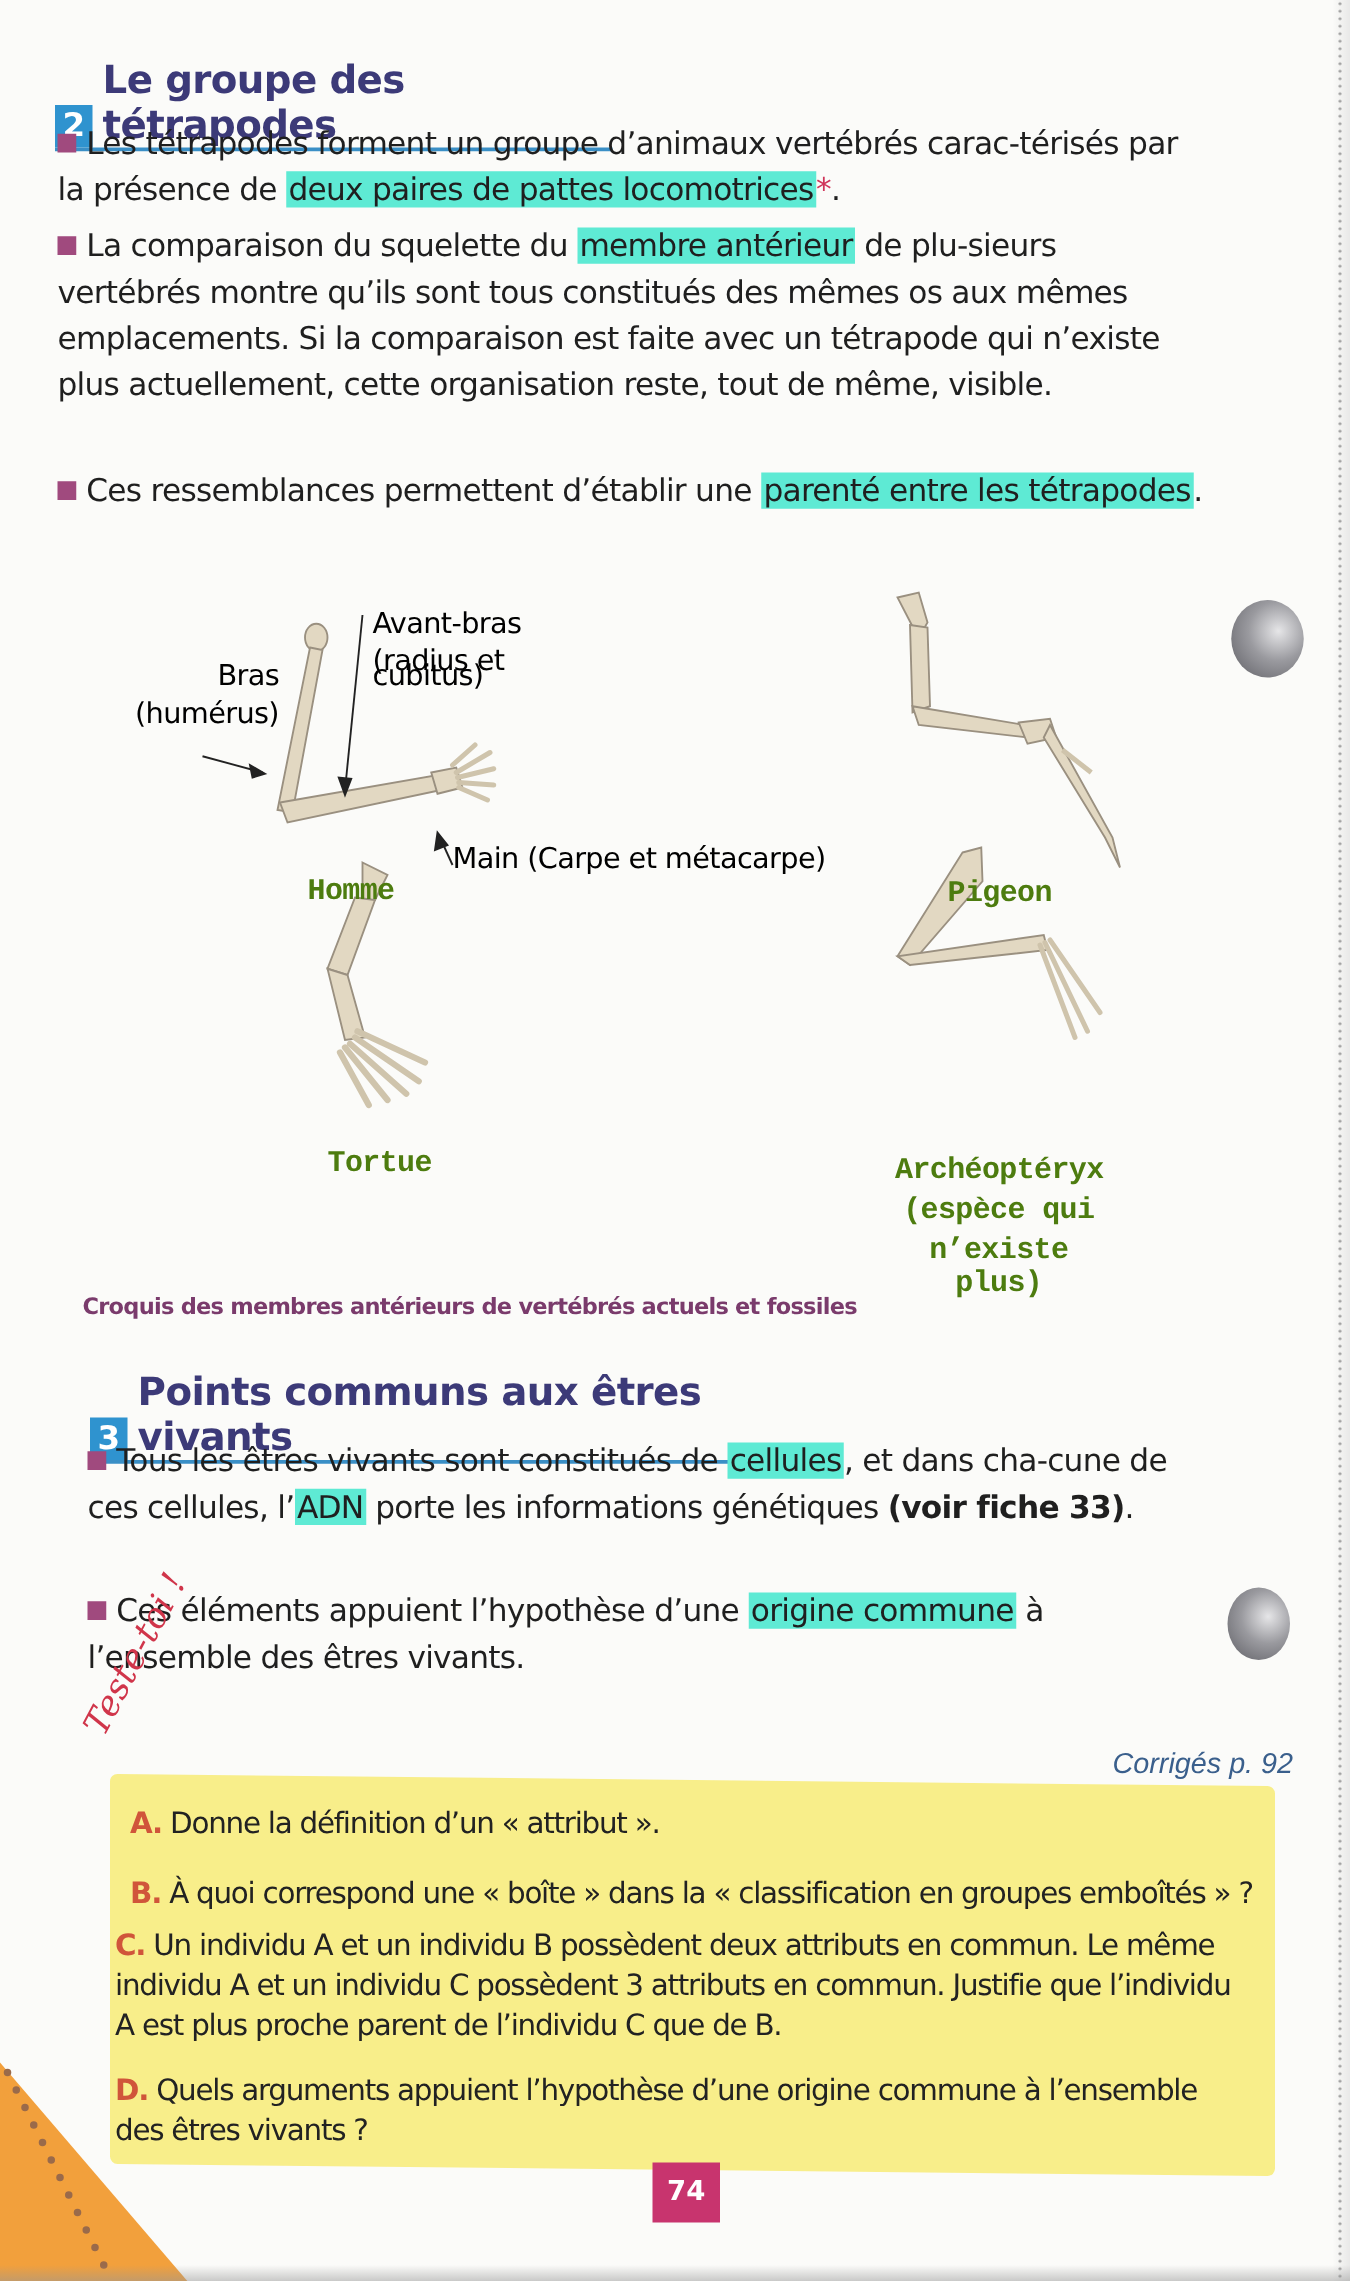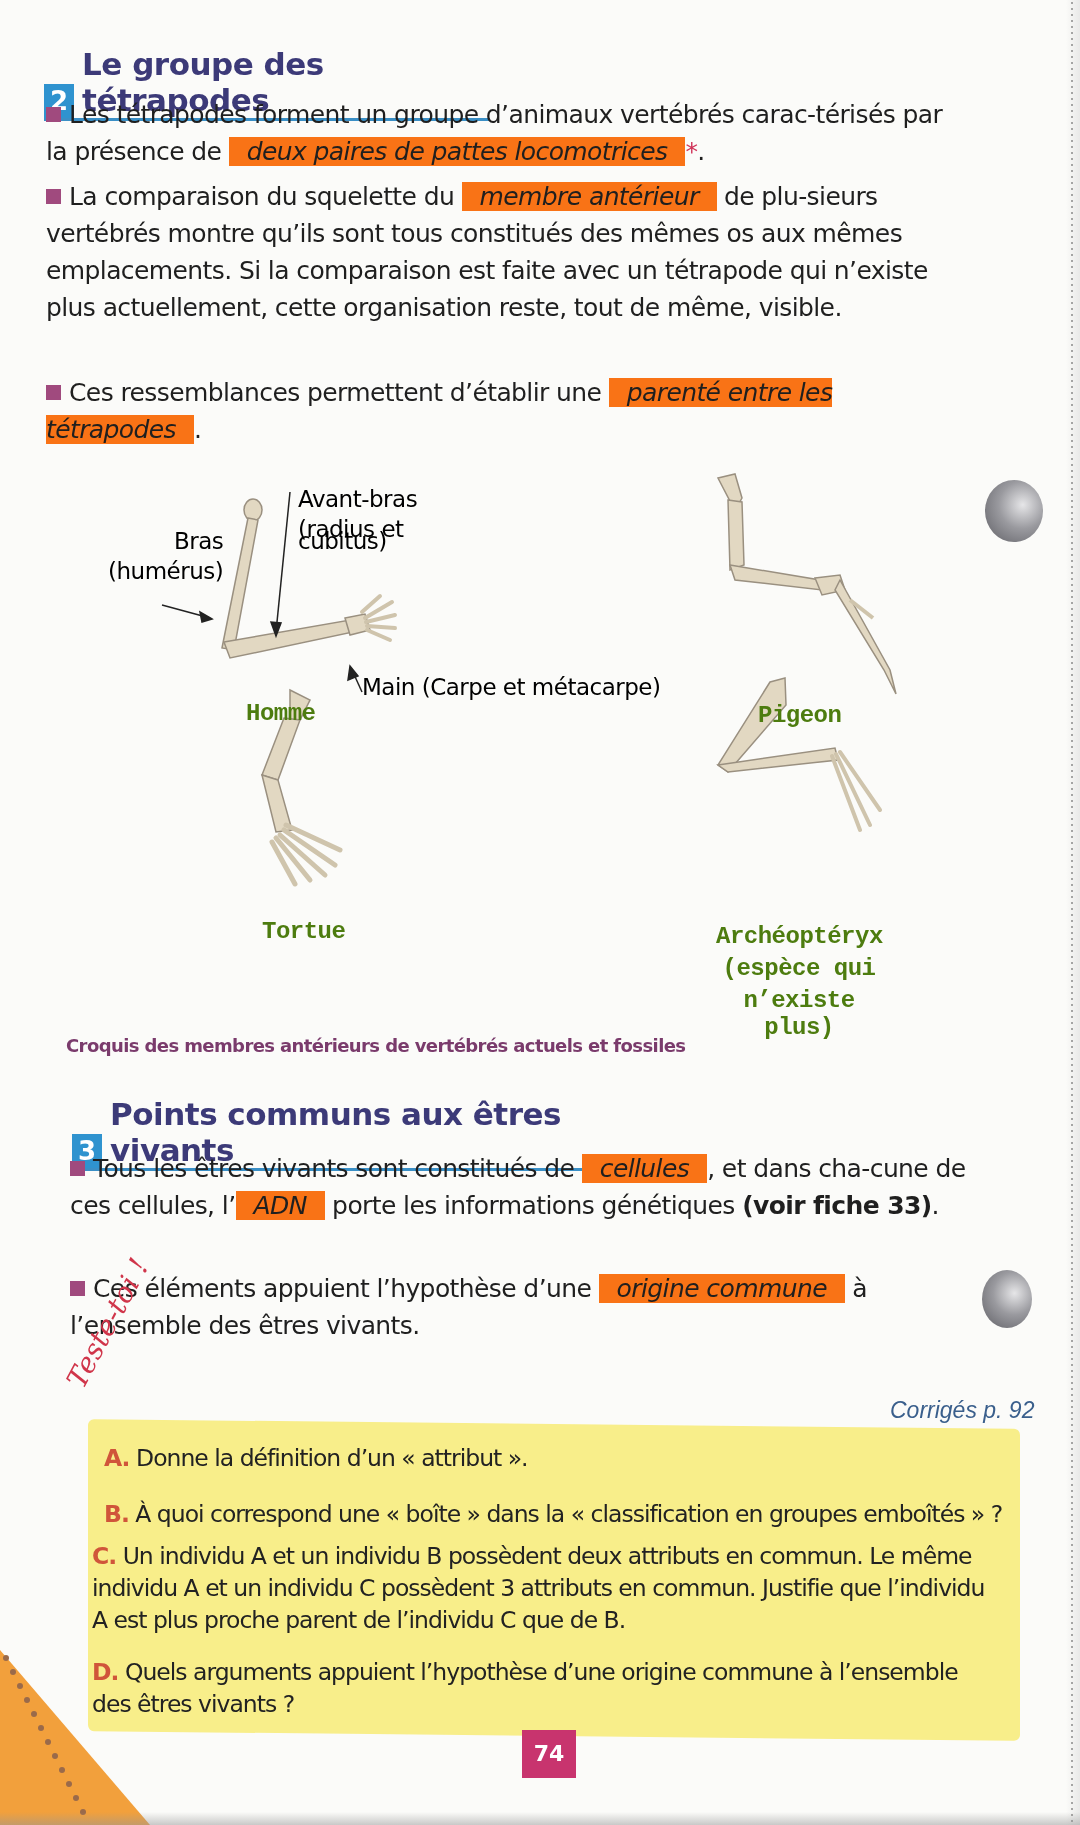--- a/index.html
+++ b/index.html
@@ -46,21 +46,21 @@
     }
 
     .para {
       position: absolute; font-size: 25px; line-height: 37px; color: #1f1f1f;
       font-family: "DejaVu Sans", sans-serif; letter-spacing: -0.6px;
     }
     .bullet {
       display: inline-block; width: 15px; height: 15px; background: #a04a7e;
       margin-right: 8px; vertical-align: 1px;
     }
-    .hl { background: #f97316; padding: 0 18px; font-style: italic; }
+    .hl { background: #5eead4; padding: 0 2px; }
     .asterisk { color: #d0355a; }
     .bold { font-weight: bold; }
 
     
     .figure { position: absolute; left: 0; top: 470px; width: 1080px; height: 540px; }
     .fig-label {
       position: absolute; font-size: 23px; line-height: 30px; color: #000000;
       font-family: "DejaVu Sans", sans-serif; letter-spacing: -0.5px;
     }
     .fig-name {

